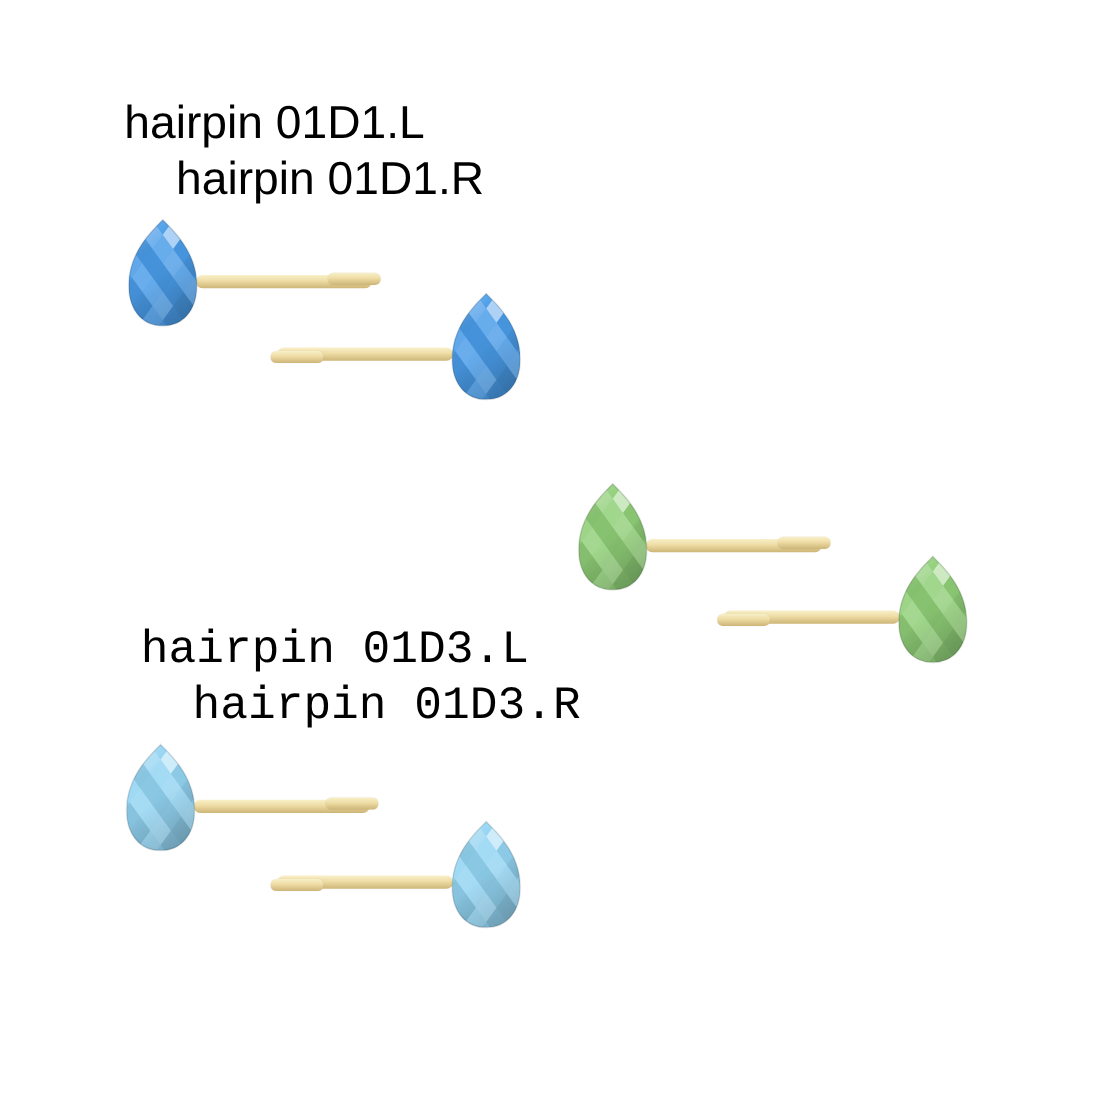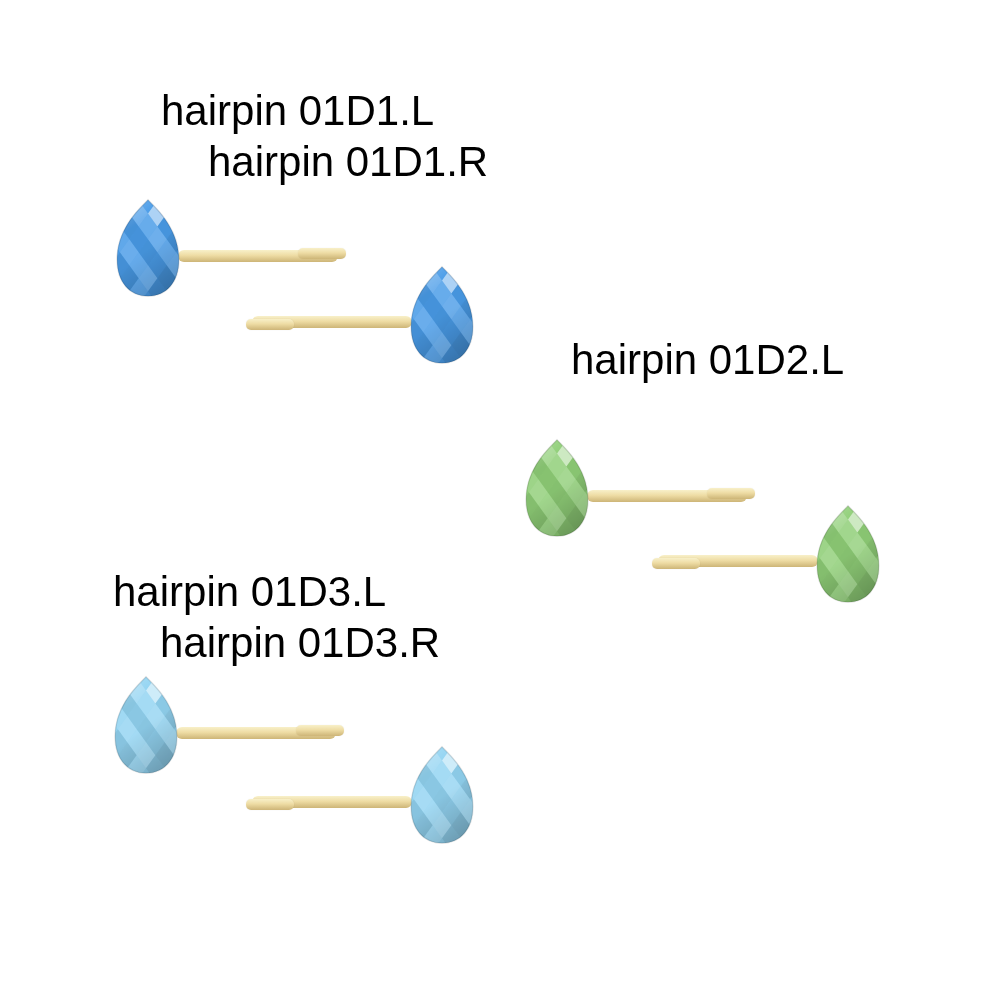--- a/index.html
+++ b/index.html
@@ -3,23 +3,23 @@
 <meta charset="utf-8">
 <style>
   html,body{margin:0;padding:0;background:#fff;}
   .canvas{
     position:relative;width:1000px;height:1000px;background:#ffffff;overflow:hidden;
     font-family:"Liberation Sans", sans-serif;color:#000;
   }
   
   .plabel{position:absolute;font-size:42px;line-height:51px;font-weight:400;color:#000;white-space:nowrap;}
   .plabel .line2{padding-left:47px;}
-  .label-1{left:113px;top:85px;margin-left:48px;}
+  .label-1{left:113px;top:85px;}
   .label-2{left:571px;top:334px;}
-  .label-3{left:113px;top:566px;}
+  .label-3{left:128px;top:566px;font-family:Liberation Mono, monospace;}
   .note{position:absolute;left:48px;top:874px;font-size:45px;line-height:53px;font-weight:700;white-space:nowrap;}
   
   .hp{position:absolute;width:235px;height:105px;}
   .hp-1l{left:112px;top:197px;}
   .hp-1r{left:252px;top:264px;}
   .hp-2l{left:521px;top:437px;}
   .hp-2r{left:658px;top:503px;}
   .hp-3l{left:110px;top:674px;}
   .hp-3r{left:252px;top:744px;}
   .gem-slot{position:absolute;width:72px;height:102px;}
@@ -131,21 +131,20 @@
       <polygon points="76,94 89,112 76,130 63,112" fill="#000" fill-opacity="0.10"></polygon>
       <polygon points="37,112 50,130 37,148 24,130" fill="#fff" fill-opacity="0.10"></polygon>
       <polygon points="63,112 76,130 63,148 50,130" fill="#000" fill-opacity="0.07"></polygon>
     </g>
     <path d="M50 3 C59 13 93 41 93 86 C93 118 75 137 50 137 C25 137 7 118 7 86 C7 41 41 13 50 3 Z" fill="none" stroke="#000" stroke-opacity="0.12" stroke-width="2"></path>
   </svg>
 </div>
   </div>
 
   <div class="plabel label-2">
-    <div class="line1">hairpin 01D2.L</div>
   </div>
 
   <div class="hp hp-l hp-2l" style="color: rgb(144, 207, 120);">
     <div class="pin">
         <div class="pin-stub"></div>
       </div>
     <div class="gem-slot">
   <svg viewBox="0 0 100 140" xmlns="http://www.w3.org/2000/svg">
     <g clip-path="url(#gemclip)">
       <rect x="0" y="0" width="100" height="140" fill="currentColor"></rect>

